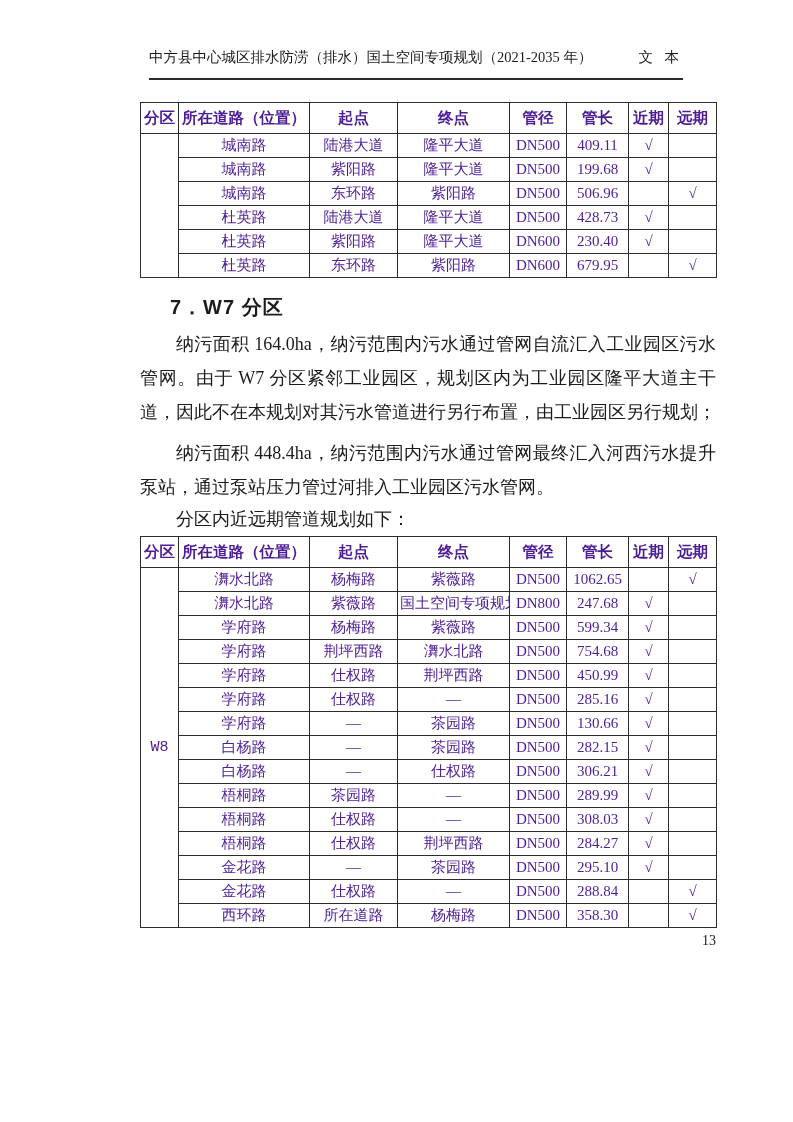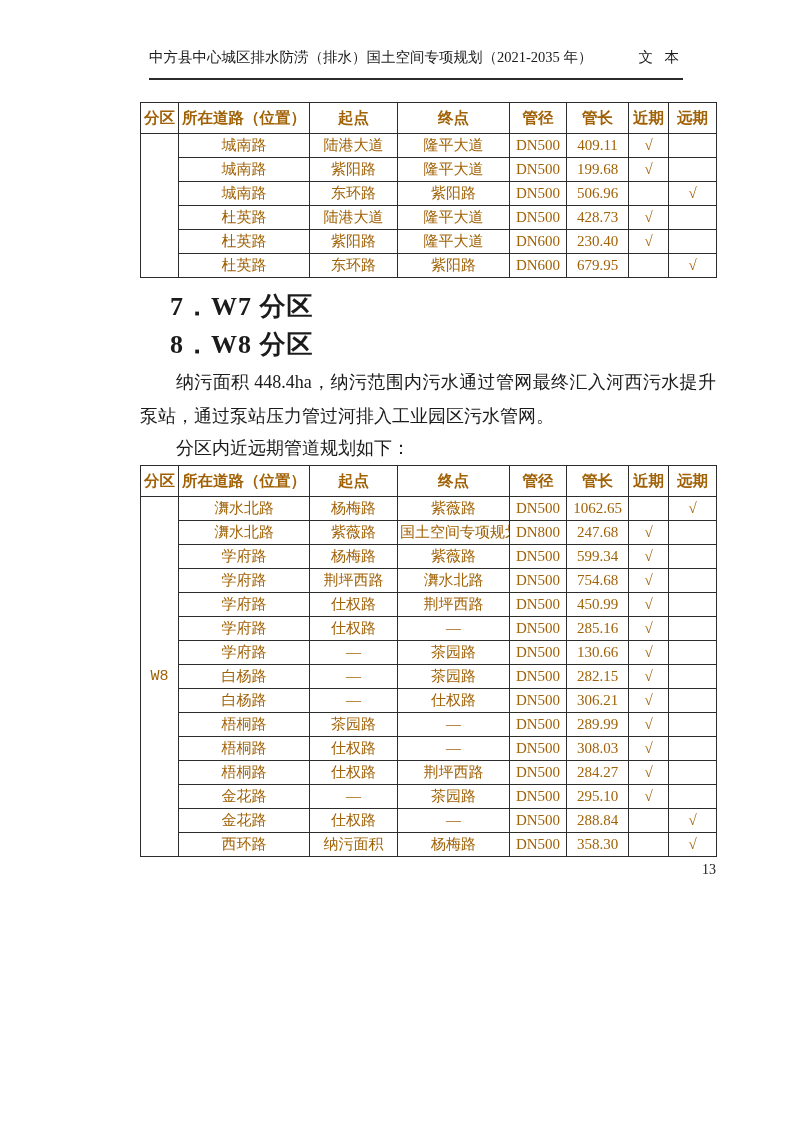--- a/index.html
+++ b/index.html
@@ -25,38 +25,38 @@
   .header .doc-type { letter-spacing: 4px; }
   
   .content { margin-left: 112px; width: 576px; }
   
   table.ptable {
     border-collapse: collapse;
     width: 576px;
     table-layout: fixed;
     font-size: 15px;
     text-align: center;
-    color: #a16207;
+    color: #4c1d95;
   }
   table.ptable th, table.ptable td {
     border: 1px solid #2c2c2c;
     height: 24px;
     padding: 0 2px;
     overflow: hidden;
     white-space: nowrap;
     vertical-align: middle;
   }
   table.ptable th { font-weight: bold; height: 31px; font-size: 15.5px; }
   table.ptable .zone-cell { font-family: Liberation Mono, monospace; }
   .t1 { margin-top: 22px; }
   .t2 { margin-top: 2px; }
   
   h3.sec {
-    font-family: Liberation Serif, serif;
-    font-size: 26px; font-weight: bold;
+    font-family: Liberation Sans, sans-serif;
+    font-size: 20px; font-weight: bold;
     line-height: 26px;
     margin: 16px 0 0 30px;
     letter-spacing: 1px;
   }
   h3.sec.second { margin-top: 12px; }
   p.body-par {
     font-size: 18px;
     line-height: 34px;
     text-align: justify;
     text-indent: 2em;
@@ -163,22 +163,22 @@
             <td>紫阳路</td>
             <td>DN600</td>
             <td>679.95</td>
             <td></td>
             <td>√</td>
           </tr>
         </tbody>
     </table>
 
     <h3 class="sec">7．W7 分区</h3>
-
-    <h3 class="sec second">8．W8 分区</h3>
+    <p class="body-par">纳污面积 164.0ha，纳污范围内污水通过管网自流汇入工业园区污水管网。由于 W7 分区紧邻工业园区，规划区内为工业园区隆平大道主干道，因此不在本规划对其污水管道进行另行布置，由工业园区另行规划；</p>
+
     <p class="body-par">纳污面积 448.4ha，纳污范围内污水通过管网最终汇入河西污水提升泵站，通过泵站压力管过河排入工业园区污水管网。</p>
     <p class="lead-par">分区内近远期管道规划如下：</p>
 
     <table class="ptable t2">
       <colgroup>
         <col style="width:38px">
           <col style="width:131px">
           <col style="width:88px">
           <col style="width:112px">
         <col style="width:57px">
@@ -321,21 +321,21 @@
             <td>金花路</td>
             <td>仕权路</td>
             <td>—</td>
             <td>DN500</td>
             <td>288.84</td>
             <td></td>
             <td>√</td>
           </tr>
           <tr>
             <td>西环路</td>
-            <td>纳污面积</td>
+            <td>所在道路</td>
             <td>杨梅路</td>
             <td>DN500</td>
             <td>358.30</td>
             <td></td>
             <td>√</td>
           </tr>
         </tbody>
     </table>
 
     <div class="pagenum">13</div>

